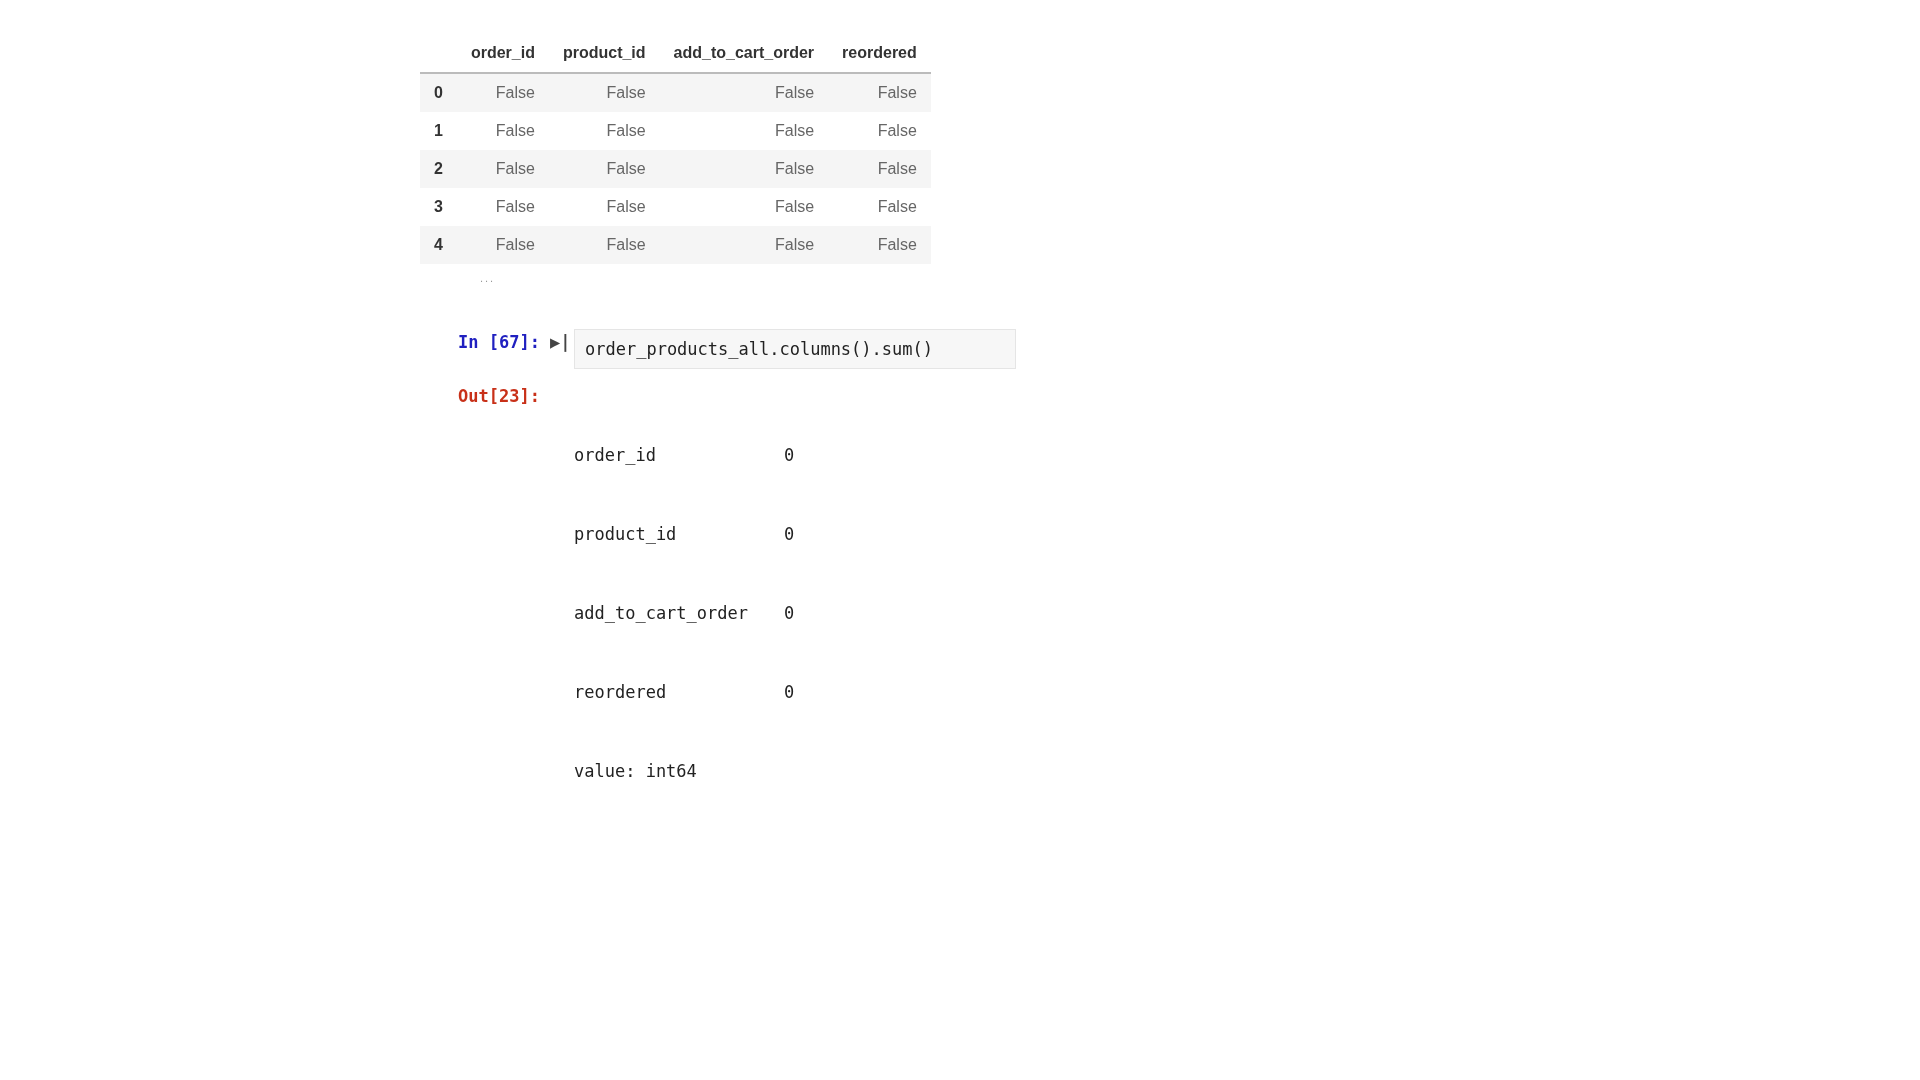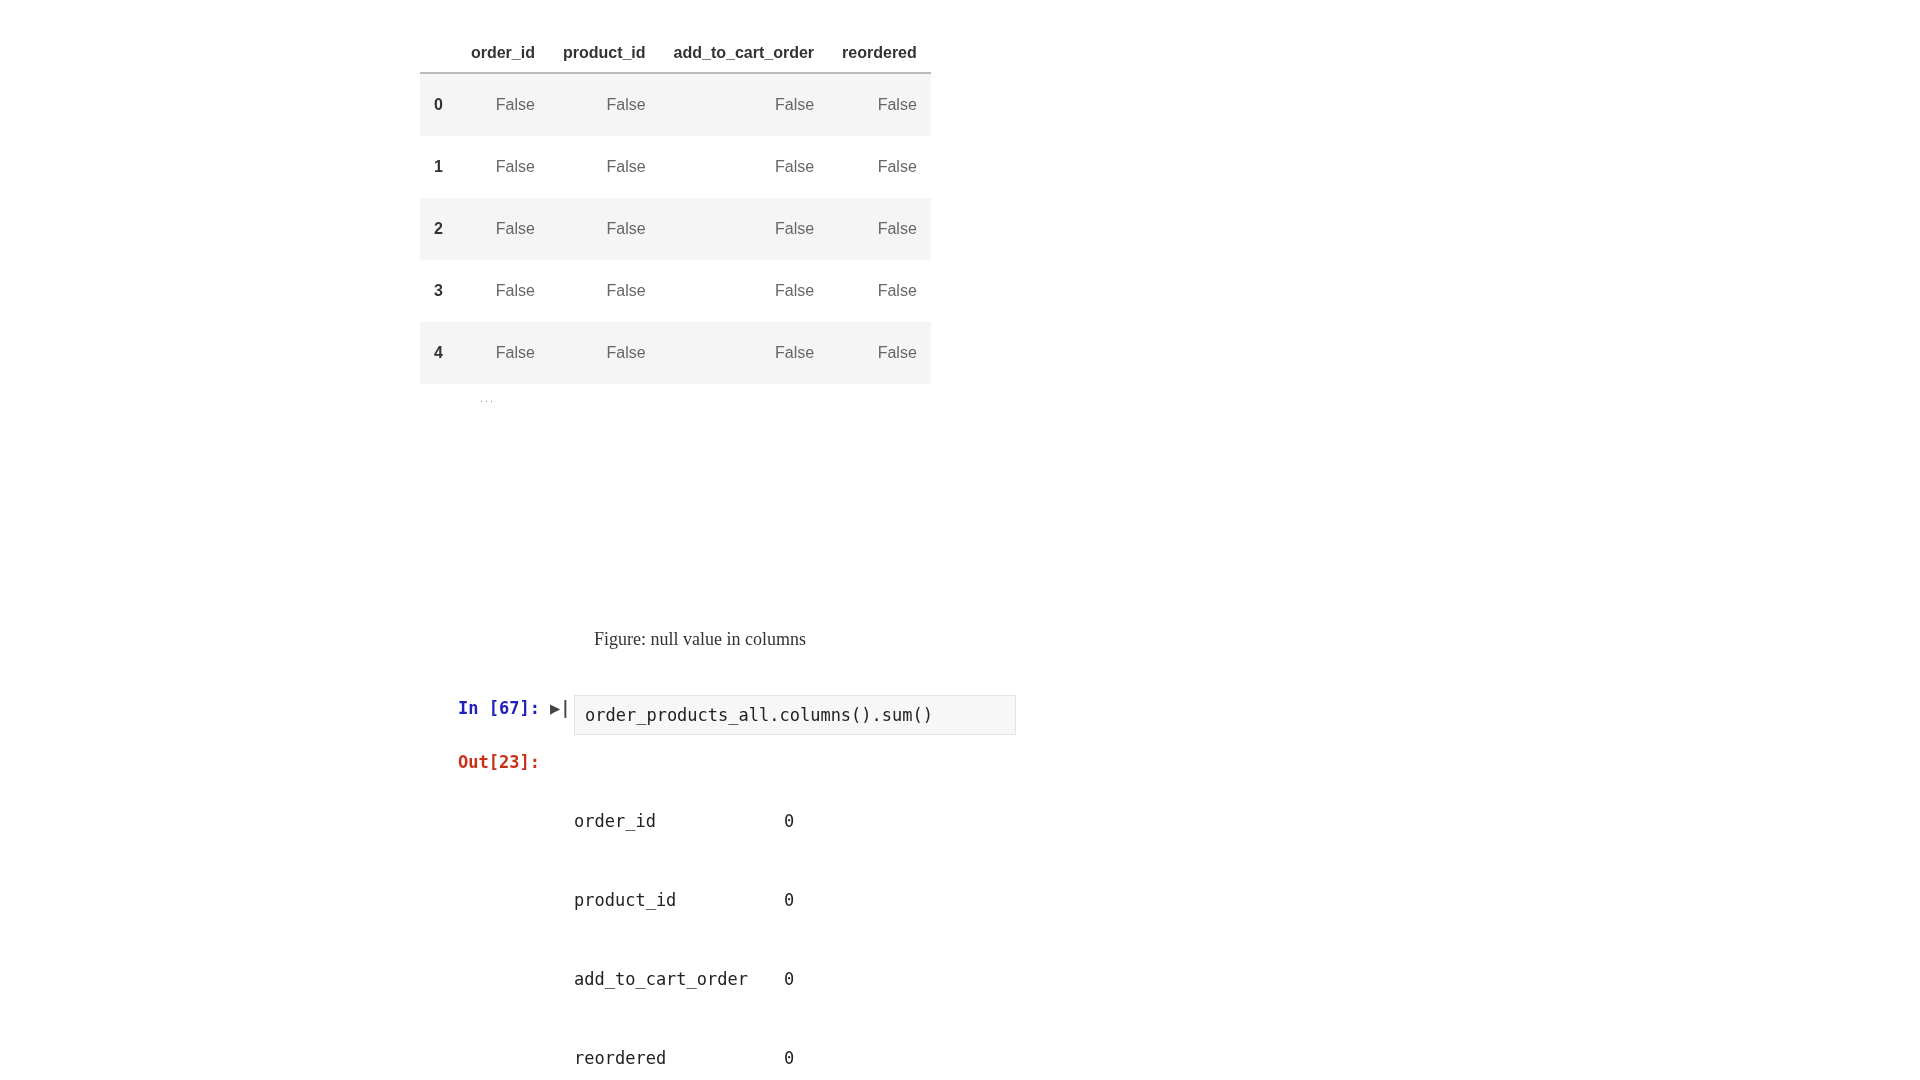--- a/index.html
+++ b/index.html
@@ -38,21 +38,21 @@
     border-bottom: 2px solid #bbb;
   }
   table.dataframe tbody th {
     font-weight: 700;
     color: #333;
     text-align: right;
     padding: 10px 14px;
   }
   table.dataframe tbody td {
     text-align: right;
-    padding: 22px 14px;
+    padding: 10px 14px;
     color: #666;
   }
   table.dataframe tbody tr.even th,
   table.dataframe tbody tr.even td {
     background: #f5f5f5;
   }
   table.dataframe tbody tr.odd th,
   table.dataframe tbody tr.odd td {
     background: #ffffff;
   }
@@ -171,21 +171,20 @@
         <th>4</th>
         <td>False</td>
         <td>False</td>
         <td>False</td>
         <td>False</td>
       </tr>
     </tbody>
   </table>
   <div class="ellipsis-row">...</div>
 
-  <div id="caption1" class="figure-caption">Figure: null value in columns</div>
 
   <div class="cell">
     <div class="cell-row">
       <div class="prompt in">In [67]:</div>
       <span class="run-icon">▶|</span>
       <div class="input-area">order_products_all.columns().sum()</div>
     </div>
     <div class="cell-row" style="margin-top:14px;">
       <div class="prompt out">Out[23]:</div>
       <span class="run-icon" style="visibility:hidden;">▶|</span>

